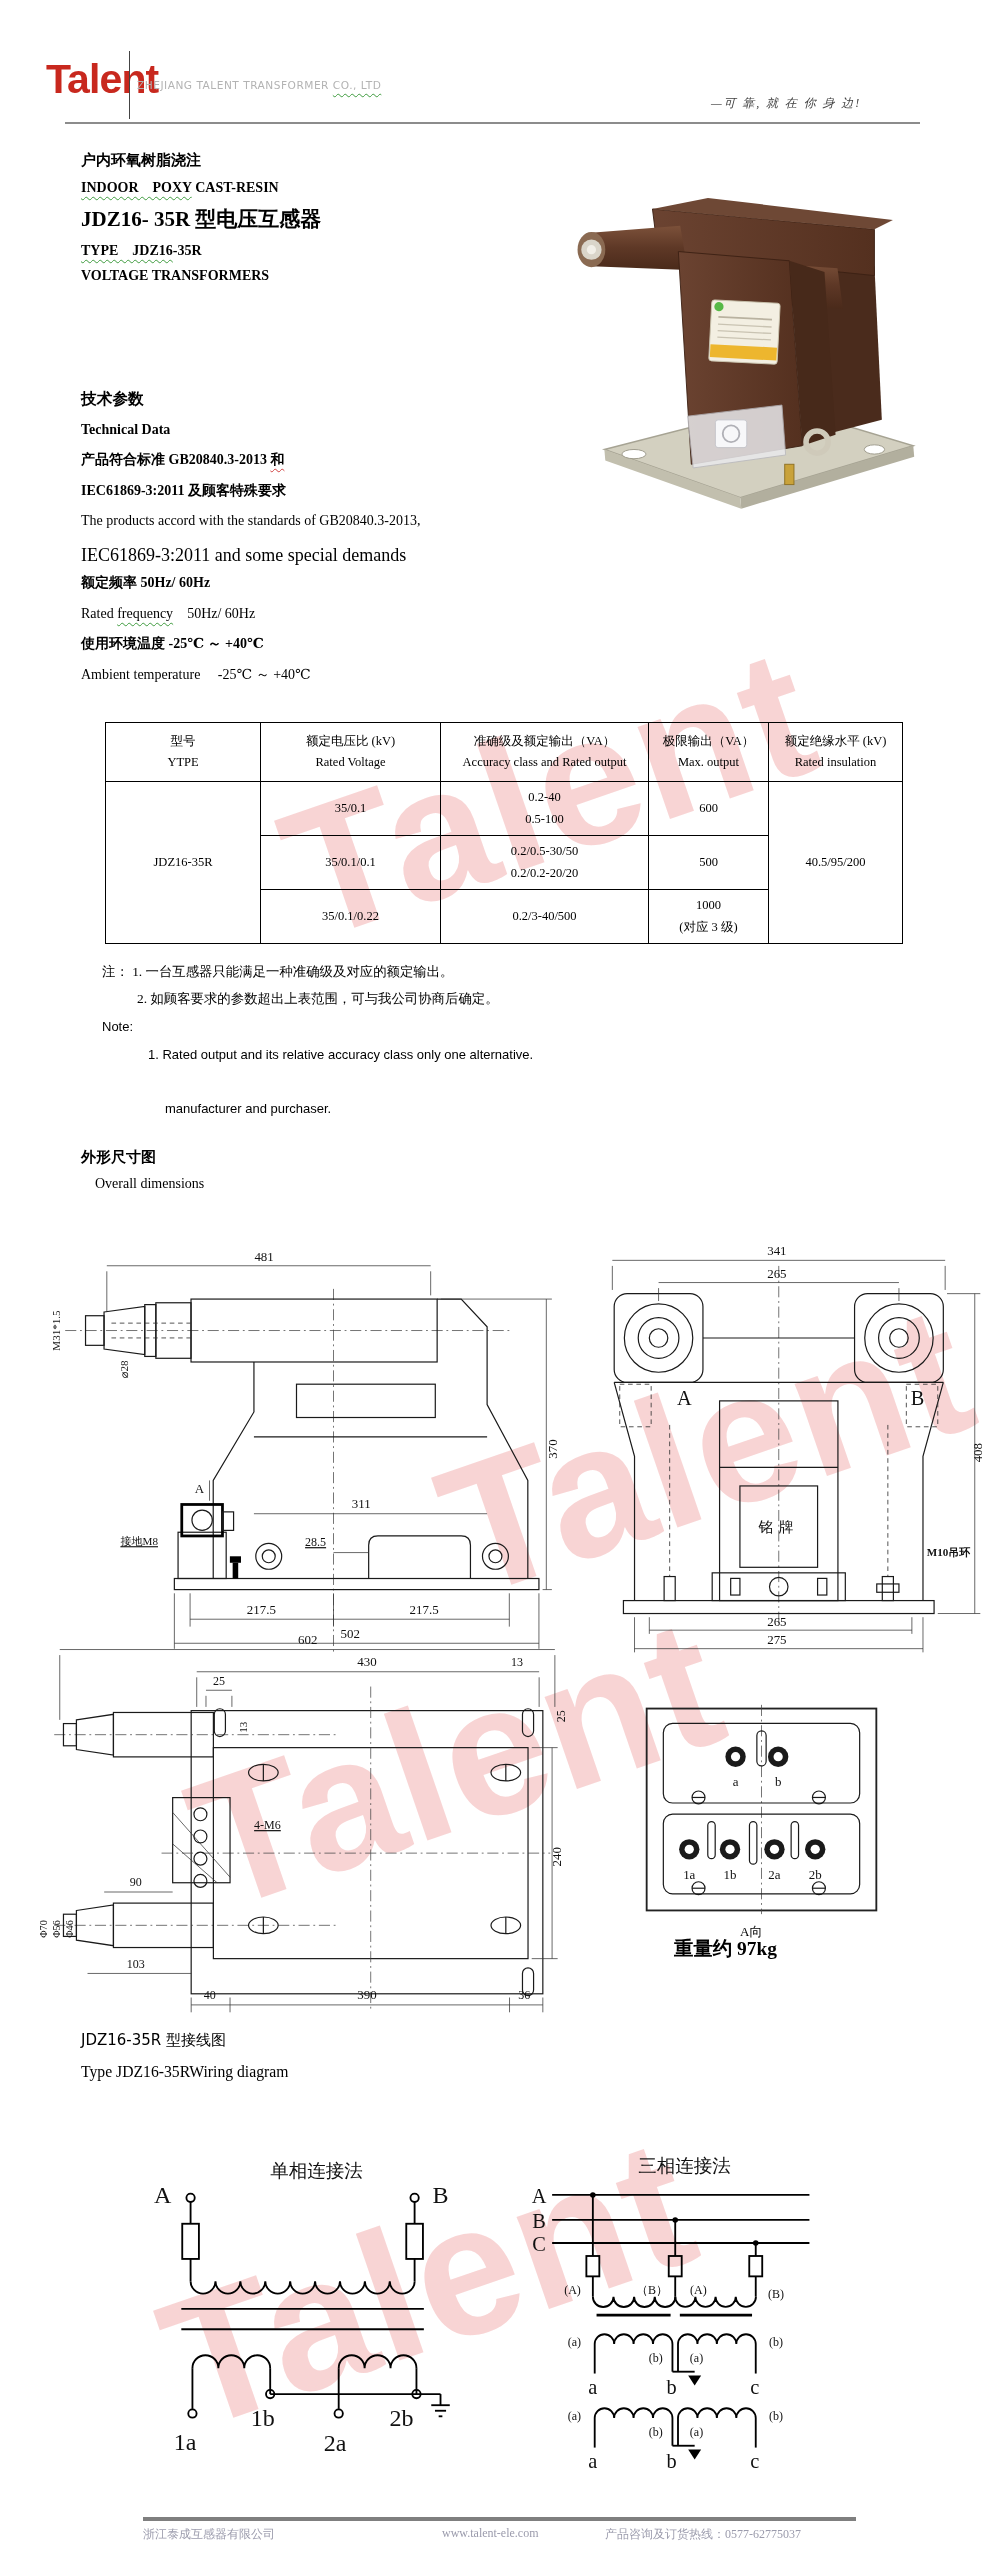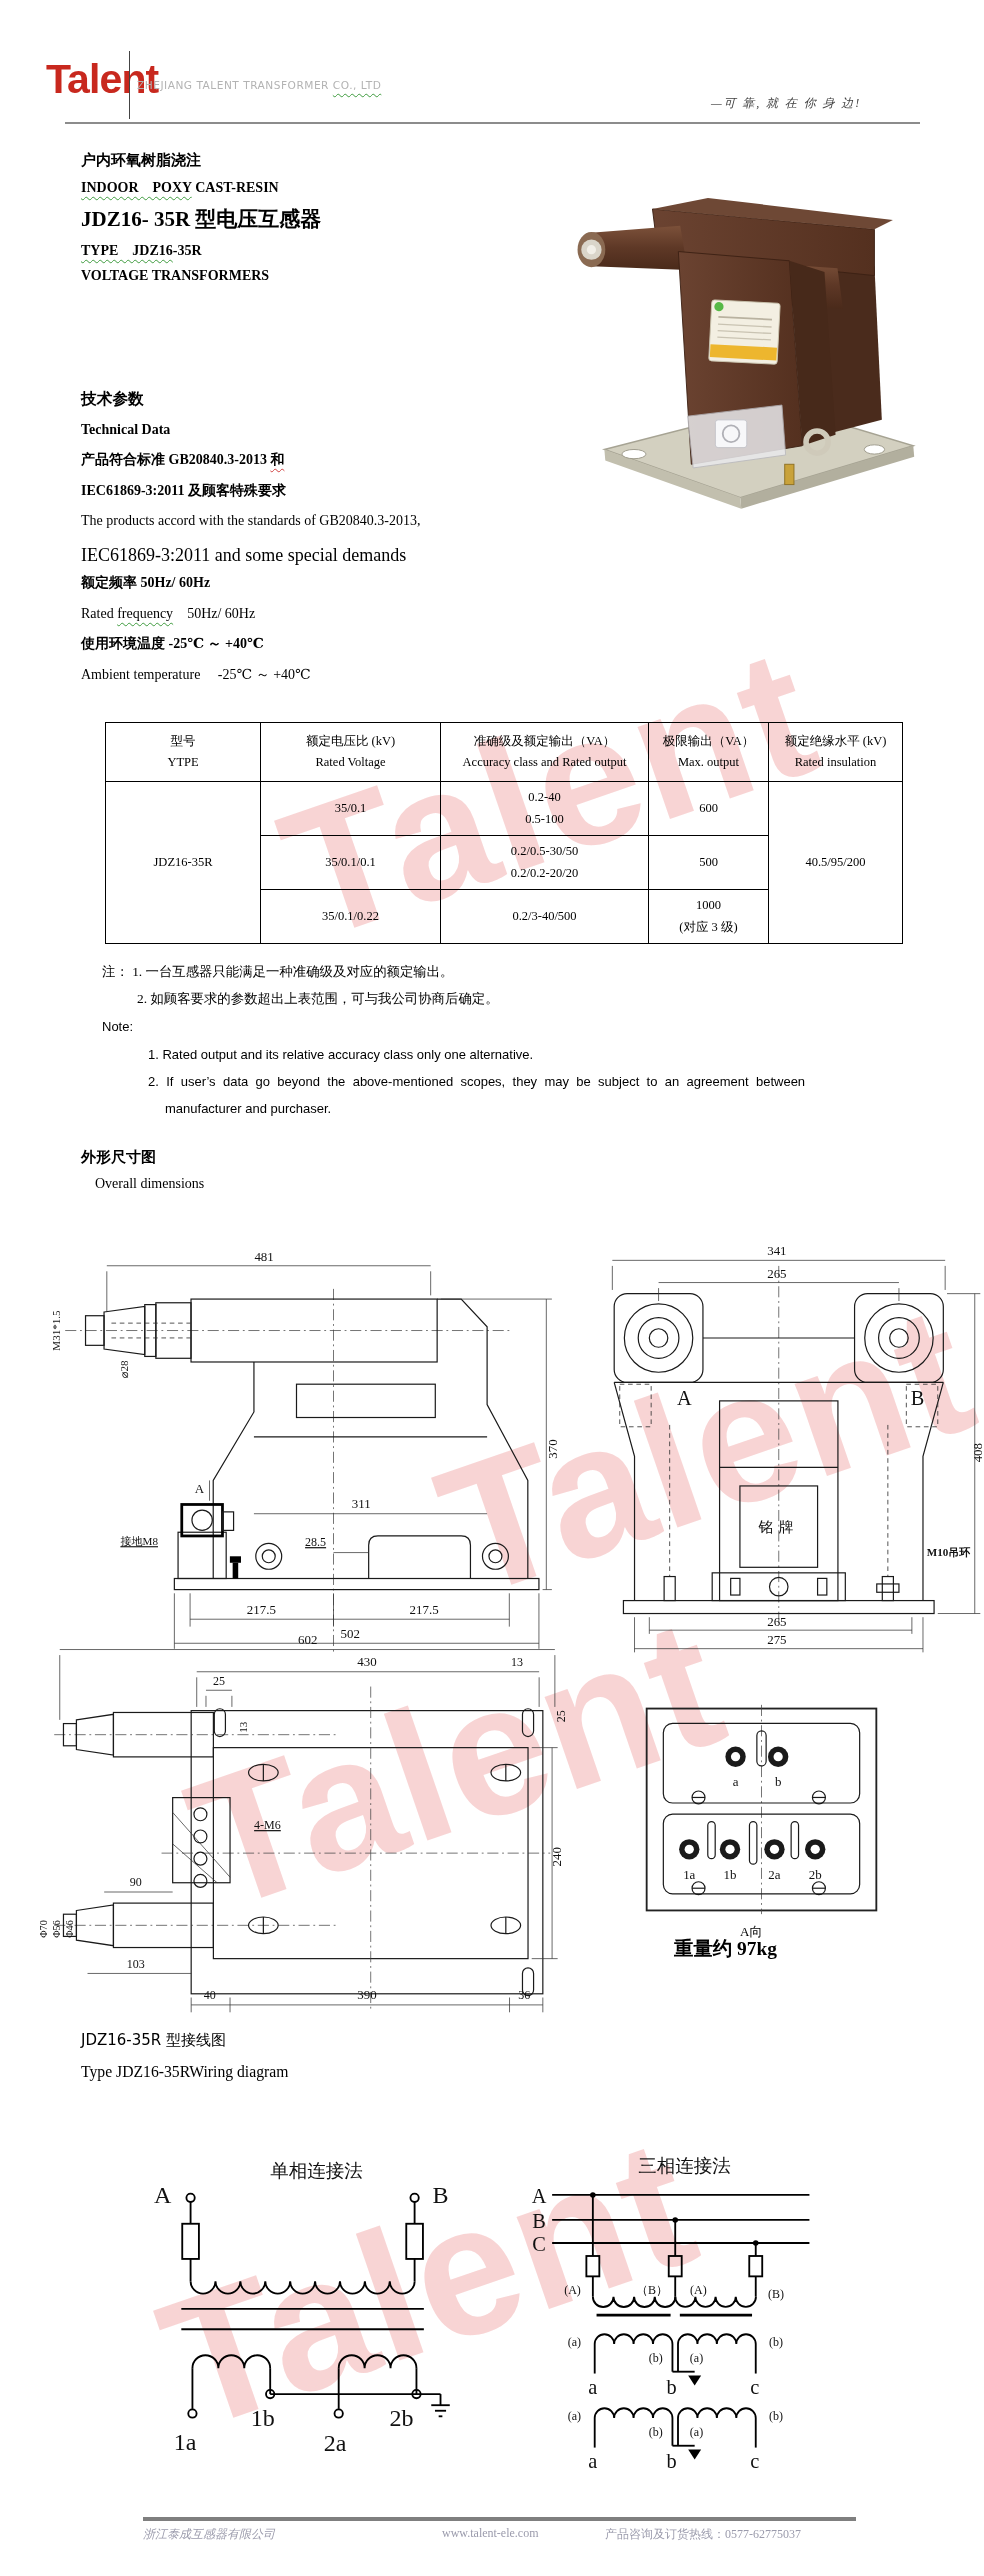--- a/index.html
+++ b/index.html
@@ -172,21 +172,20 @@
             </td>
       </tr>
     </tbody>
       </table>
   </div>
 
   <div class="abs fg" style="left:102px;top:963px;font-size:13.4px;">注：  1. 一台互感器只能满足一种准确级及对应的额定输出。</div>
   <div class="abs fg" style="left:137px;top:990px;font-size:13.4px;">2. 如顾客要求的参数超出上表范围，可与我公司协商后确定。</div>
   <div class="abs fg" style="left:102px;top:1019px;font-size:13px;font-family:'Liberation Sans',sans-serif;">Note:</div>
   <div class="abs fg" style="left:148px;top:1047px;font-size:13px;font-family:'Liberation Sans',sans-serif;">1. Rated output and its relative accuracy class only one alternative.</div>
-  <div class="abs fg" style="left:148px;top:1074px;width:757px;font-size:13px;font-family:'Liberation Sans',sans-serif;word-spacing:3.7px;">2. If user’s data go beyond the above-mentioned scopes, they may be subject to an agreement between</div>
   <div class="abs fg" style="left:165px;top:1101px;font-size:13px;font-family:'Liberation Sans',sans-serif;">manufacturer and purchaser.</div>
 
   <div class="abs fg b" style="left:81px;top:1148px;font-size:15px;">外形尺寸图</div>
   <div class="abs fg" style="left:95px;top:1176px;font-size:14px;">Overall dimensions</div>
 
   <div class="abs fg" style="left:28px;top:1238px;">
     <svg width="537" height="421" viewBox="0 0 580 455">
       <g>
         <line class="cl" x1="40" y1="100" x2="520" y2="100"></line>
         <line class="cl" x1="330" y1="55" x2="330" y2="448"></line>
@@ -548,18 +547,18 @@
       <text x="164" y="332" font-size="13" text-anchor="middle">(b)</text>
       <text x="208" y="332" font-size="13" text-anchor="middle">(a)</text>
       <text x="294" y="314" font-size="13" text-anchor="middle">(b)</text>
       <text x="96" y="366" font-size="22" text-anchor="middle">a</text>
       <text x="181" y="366" font-size="22" text-anchor="middle">b</text>
       <text x="271" y="366" font-size="22" text-anchor="middle">c</text>
     </svg>
   </div>
 
   <div class="abs fg" style="left:143px;top:2517px;width:713px;height:3.7px;background:#7f7f7f;"></div>
-  <div class="abs fg footer-txt" style="left:143px;top:2526px;font-style:italic;">浙江泰成互感器有限公司</div>
+  <div class="abs fg footer-txt" style="left:143px;top:2526px;">浙江泰成互感器有限公司</div>
   <div class="abs fg footer-txt" style="left:442px;top:2526px;">www.talent-ele.com</div>
   <div class="abs fg footer-txt" style="left:605px;top:2526px;">产品咨询及订货热线：0577-62775037</div>
 
 </div>
 
 
 </body></html>

